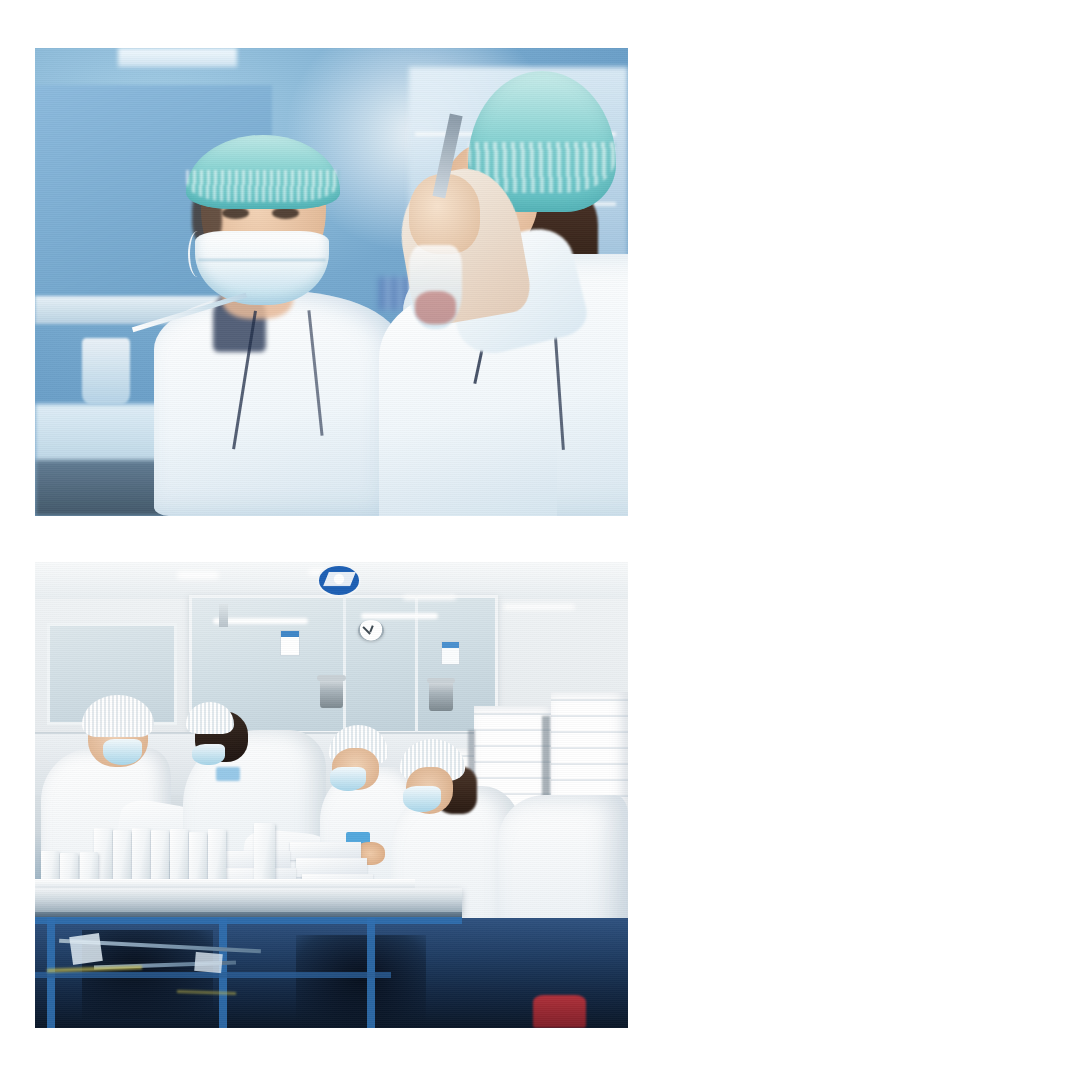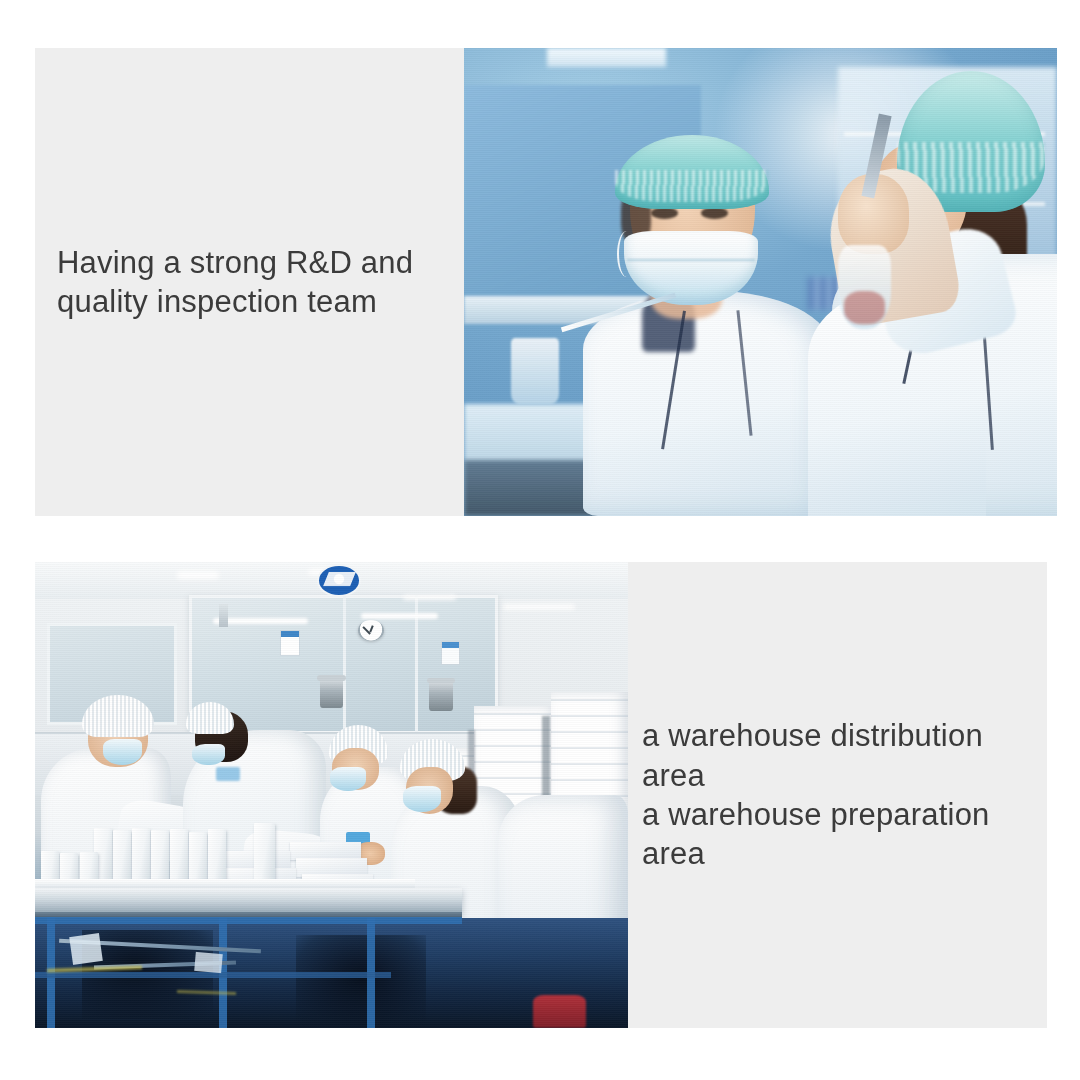--- a/index.html
+++ b/index.html
@@ -677,24 +677,20 @@
     pointer-events: none;
   }
 </style>
 </head>
 <body>
 
 <div class="page">
 
   <div class="row-top">
 
-    <div class="caption-panel-left">
-      <div class="caption-text">Having a strong R&amp;D and
-quality inspection team</div>
-    </div>
 
     <div class="photo-top">
       <div class="p1 p1-bg"></div>
       <div class="p1 p1-wall-panel"></div>
       <div class="p1 p1-ceil"></div>
       <div class="p1 p1-bg-glow"></div>
       <div class="p1 p1-shelfR"></div>
       <div class="p1 p1-shelf-line" style="left:64%;top:18%;width:34%;height:4px;"></div>
       <div class="p1 p1-shelf-line" style="left:64%;top:33%;width:34%;height:4px;"></div>
       <div class="p1 p1-bench"></div>
@@ -845,19 +841,15 @@
       <div class="p2 p2-steel-bar2"></div>
       <div class="p2 p2-yellow-line"></div>
       <div class="p2 p2-yellow-line2"></div>
       <div class="p2 p2-sheet"></div>
       <div class="p2 p2-sheet2"></div>
       <div class="p2 p2-w5-shoe"></div>
 
       <div class="p2 p2-grain"></div>
     </div>
 
-    <div class="caption-panel-right">
-      <div class="caption-text">a warehouse distribution area
-a warehouse preparation area</div>
-    </div>
   </div>
 
 </div>
 
 </body></html>

